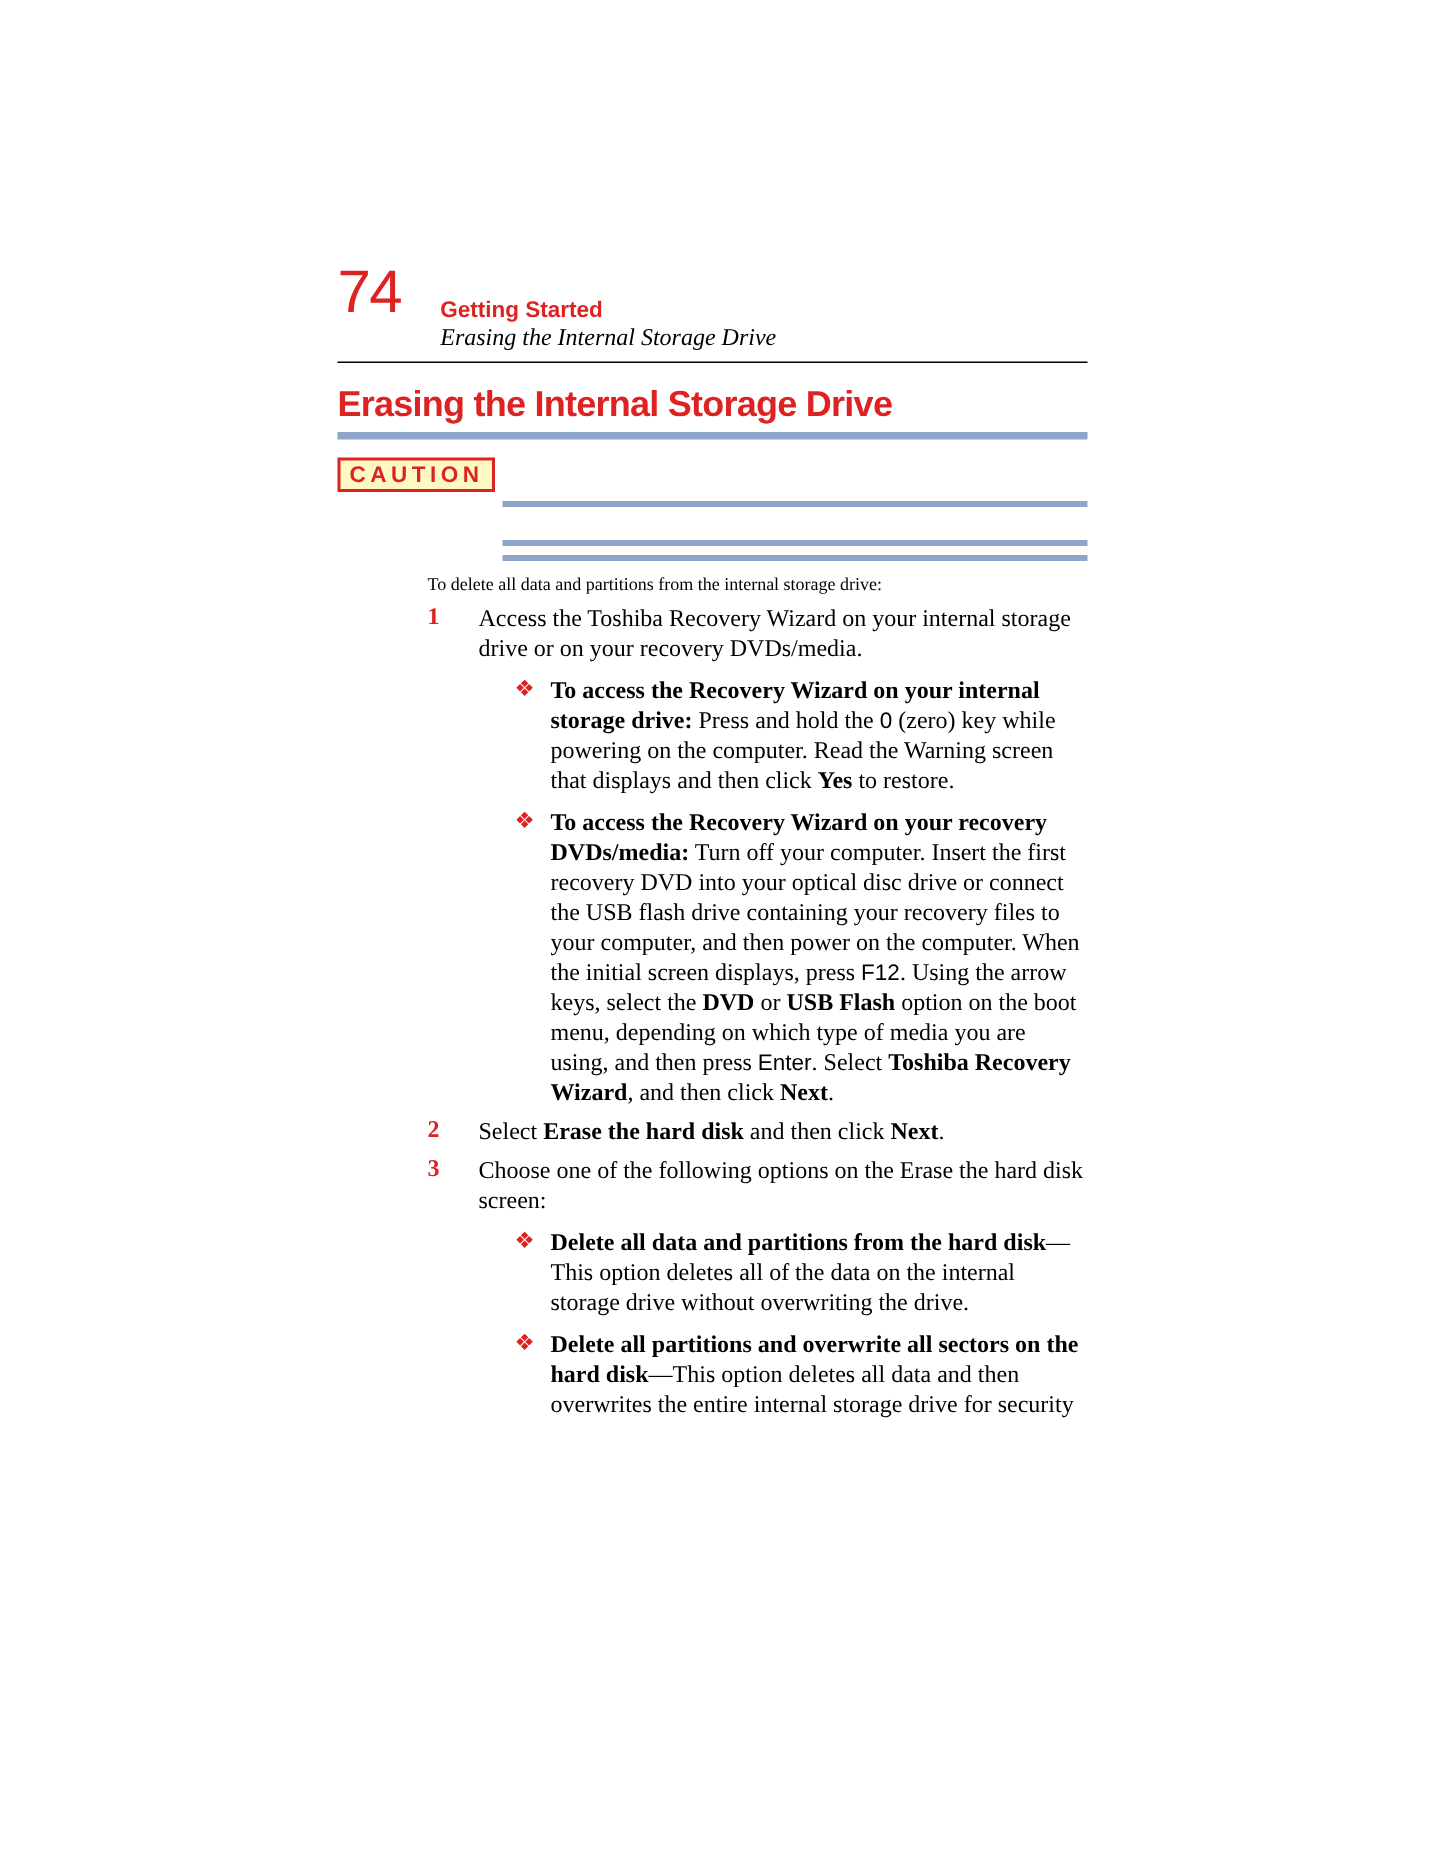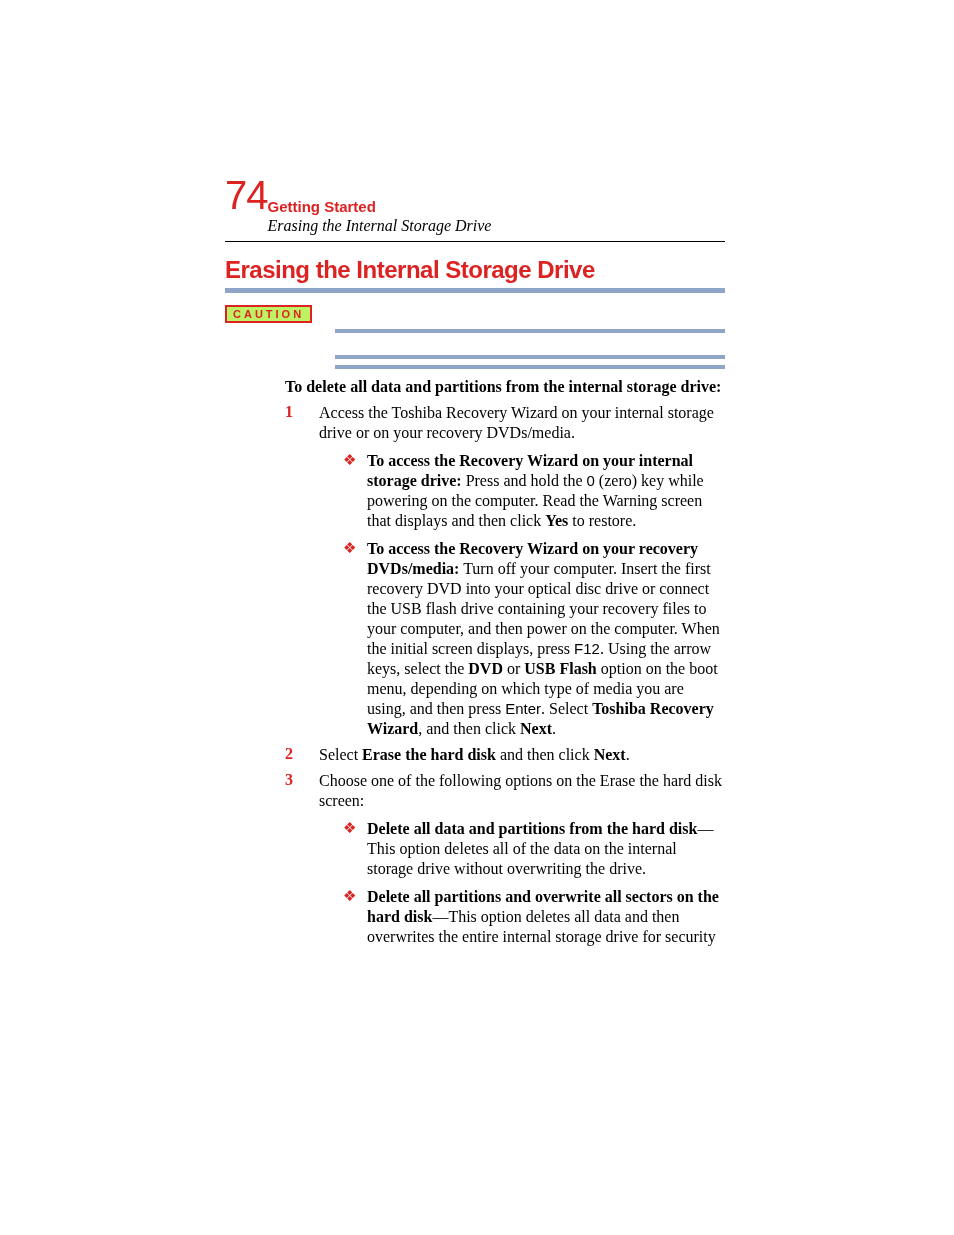--- a/index.html
+++ b/index.html
@@ -18,20 +18,21 @@
   }
   .header-row {
     display: flex;
     align-items: flex-start;
   }
   .page-num {
     font-family: Arial, Helvetica, sans-serif;
     font-size: 40px;
     color: #d22;
     line-height: 1;
+    margin-right: 26px;
     font-weight: 400;
     letter-spacing: -1px;
   }
   .header-texts {
     padding-top: 2px;
   }
   .chapter {
     font-family: Arial, Helvetica, sans-serif;
     font-size: 15px;
     font-weight: bold;
@@ -83,48 +84,47 @@
     width: 390px;
     margin-left: 110px;
     margin-top: 6px;
   }
   .caution-row {
     display: flex;
     align-items: flex-start;
   }
   .caution-badge {
     font-family: Arial, Helvetica, sans-serif;
-    font-size: 11px;
+    font-size: 15px;
     font-weight: bold;
     letter-spacing: 3px;
-    background: #bef264;
+    background: #fef9c3;
     border: 2px solid #d22;
     color: #d22;
     padding: 1px 6px;
     margin-top: 2px;
     margin-right: 10px;
     white-space: nowrap;
   }
   .note-text {
     font-family: Arial, Helvetica, sans-serif;
     font-size: 15px;
     line-height: 1.25;
     color: #000;
     flex: 1;
   }
   .note-text .link {
     color: #2b5ea3;
   }
   .body-text {
     font-family: "Times New Roman", Times, serif;
-    font-size: 16px;
+    font-size: 12px;
     line-height: 1.25;
     margin: 8px 0 6px 60px;
     width: 440px;
-    font-weight: bold;
   }
   .ol {
     margin: 0 0 0 60px;
     padding: 0;
     width: 440px;
   }
   .ol-item {
     display: flex;
     margin: 6px 0;
   }

